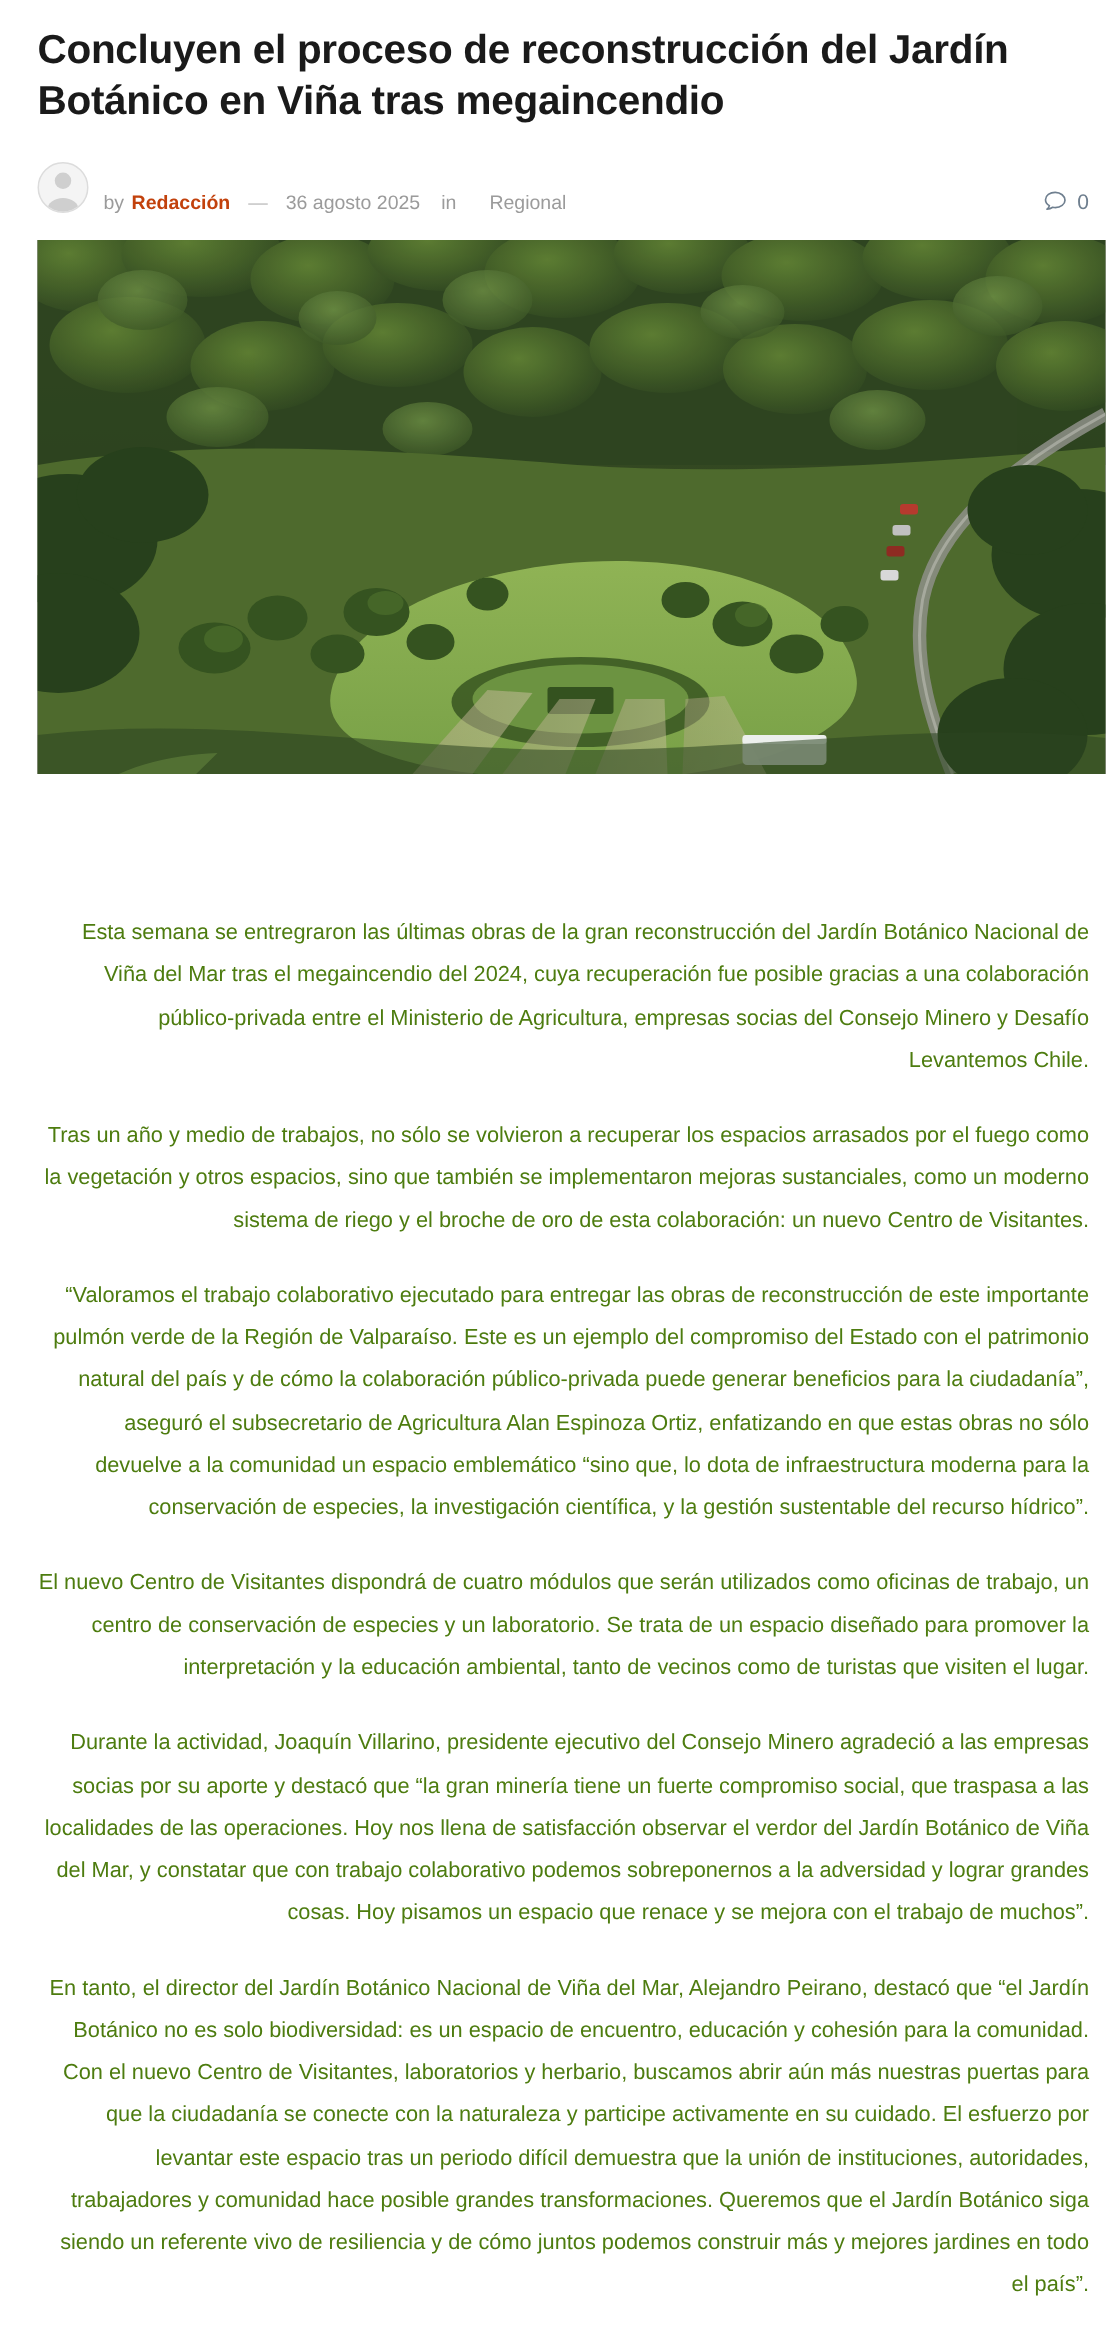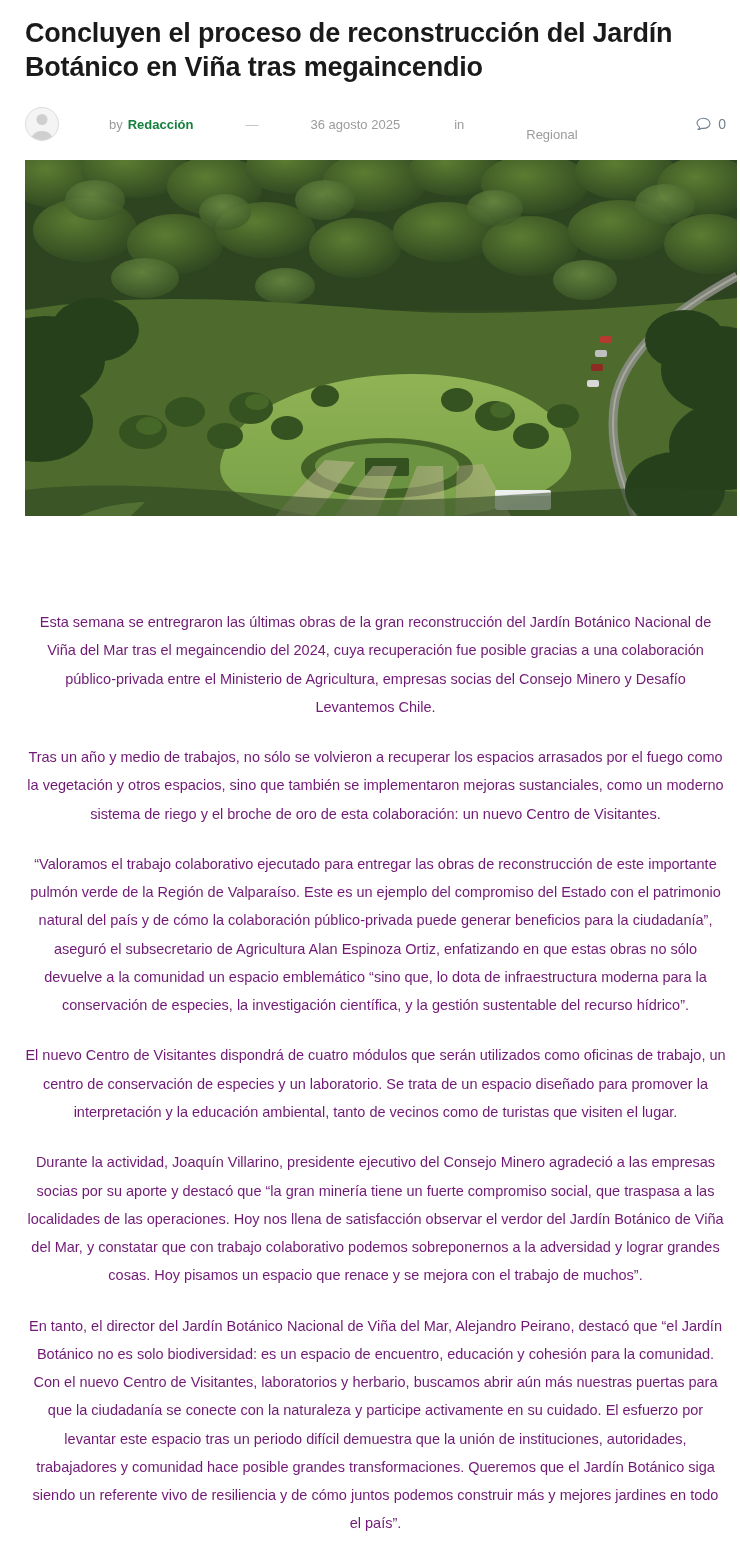--- a/index.html
+++ b/index.html
@@ -21,26 +21,25 @@
   .article-title {
     font-size: 27px;
     line-height: 1.26;
     font-weight: bold;
     color: #1a1a1a;
     margin: 6px 0 0 0;
     letter-spacing: -0.2px;
   }
   .meta-row {
     display: flex;
-    align-items: center;
+    align-items: flex-end;
     margin-top: 22px;
     margin-bottom: 18px;
     font-size: 13px;
     color: #8a8a8a;
-    gap: 40px;
   }
   .avatar {
     width: 34px;
     height: 34px;
     border-radius: 50%;
     border: 1px solid #dcdcdc;
     background: #f4f4f4;
     position: relative;
     overflow: hidden;
     flex: 0 0 auto;
@@ -69,21 +68,21 @@
     background: #cfcfcf;
   }
   .byline {
     display: flex;
     align-items: center;
     gap: 5px;
     white-space: nowrap;
   }
   .byline .by-word { color: #9b9b9b; }
   .author-link {
-    color: #15803d;
+    color: #c2410c;
     font-weight: bold;
     text-decoration: none;
   }
   .sep-dash {
     color: #bdbdbd;
     margin: 0 12px;
   }
   .post-date { color: #9b9b9b; }
   .in-word { color: #9b9b9b; margin-left: 14px; margin-right: 22px;}
   .category-link {
@@ -108,23 +107,23 @@
     position: relative;
     background: #2c3a1d;
   }
   .hero svg { display: block; }
   .body-copy {
     margin-top: 92px;
   }
   .body-copy p {
     font-size: 14.5px;
     line-height: 1.95;
-    color: #701a75;
+    color: #4d7c0f;
     margin: 0 0 22px 0;
-    text-align: center;
+    text-align: right;
   }
 </style>
 </head>
 <body>
 
 <div class="article">
 
   <h1 class="article-title">Concluyen el proceso de reconstrucción del Jardín Botánico en Viña tras megaincendio</h1>
 
   <div class="meta-row">

